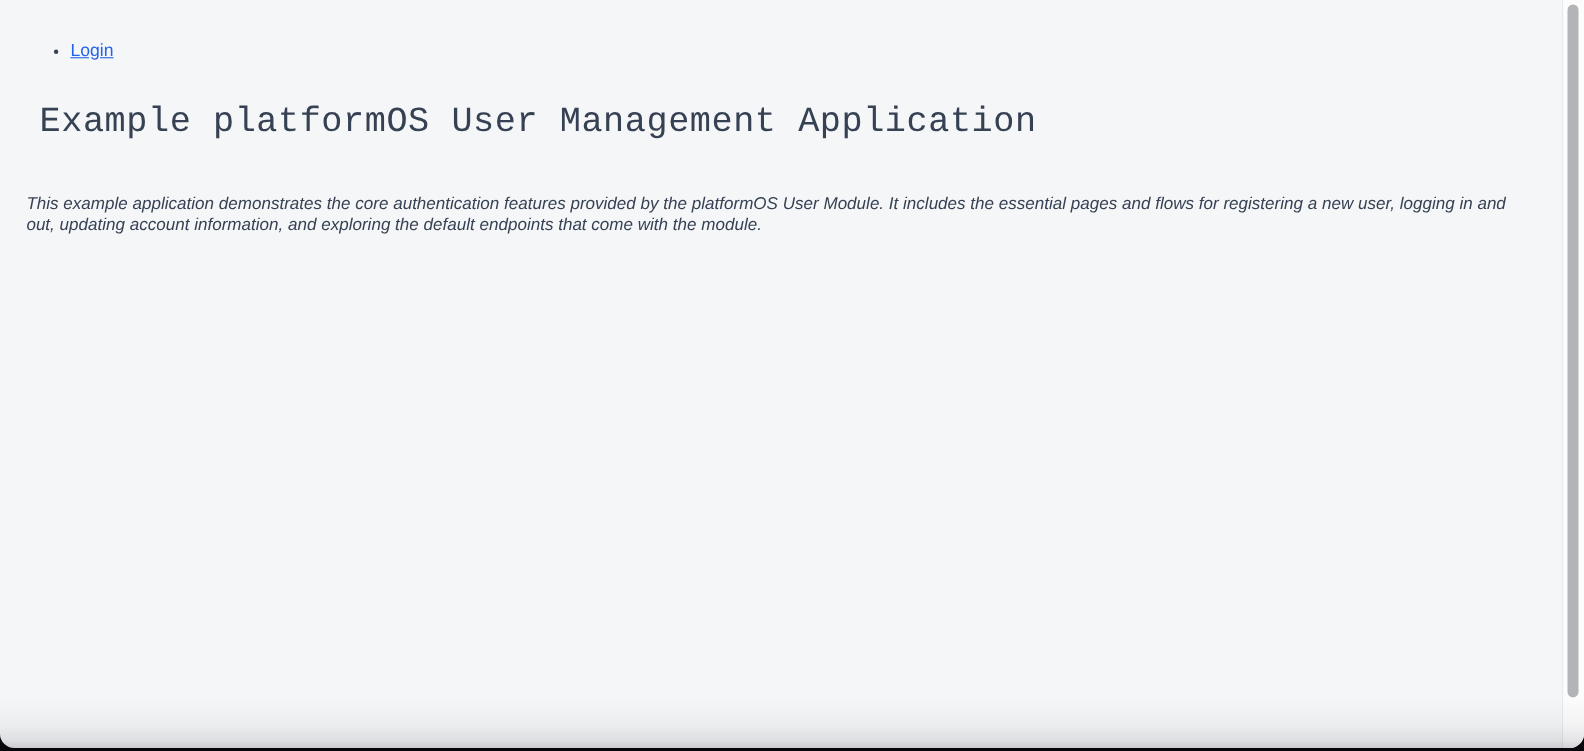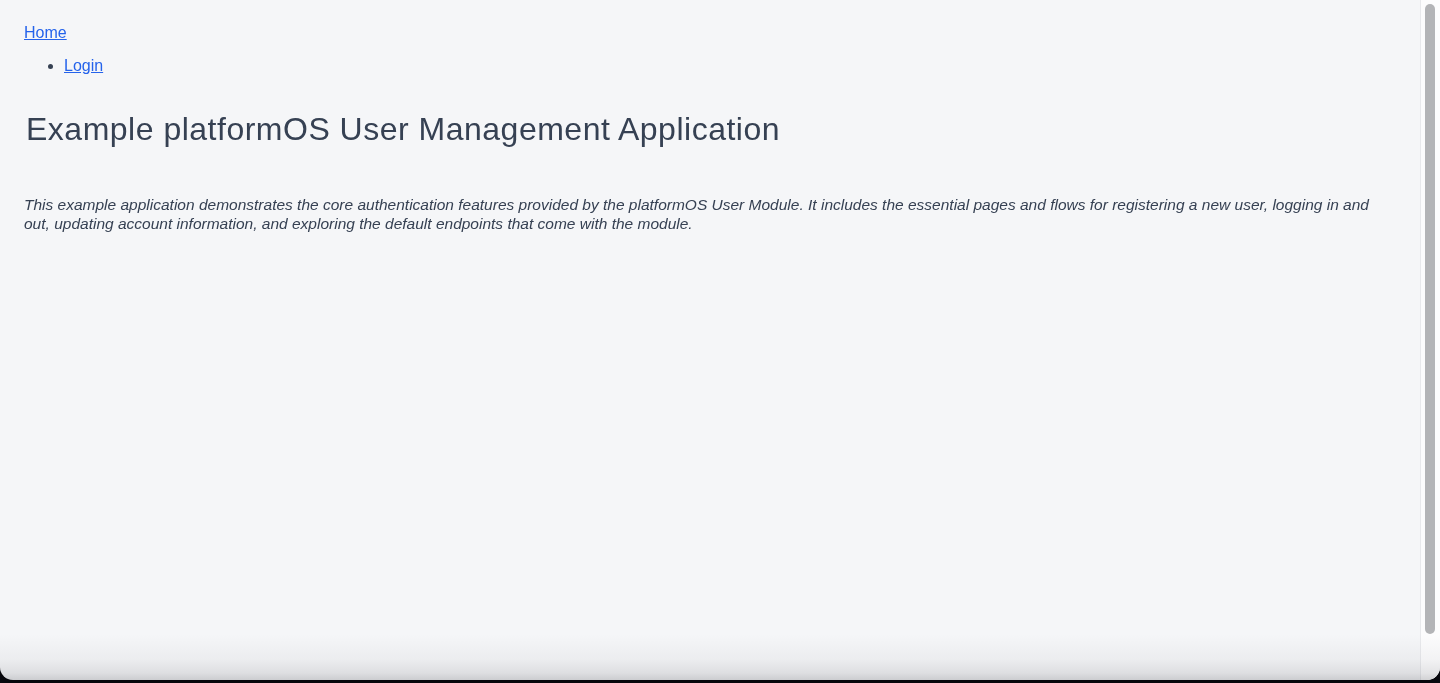--- a/index.html
+++ b/index.html
@@ -42,22 +42,22 @@
     margin: 14px 0 0 0;
     padding: 0 0 0 40px;
     font-size: 16px;
     line-height: 19px;
     color: var(--body-text, #364153);
   }
   ul.nav-list li::marker {
     color: var(--body-text, #364153);
   }
   h1.page-title {
-    margin: 36px 0 0 2px;
-    font-family: Liberation Sans, sans-serif;
+    margin: 36px 0 0 12px;
+    font-family: Liberation Mono, monospace;
     font-weight: 400;
     font-size: 32px;
     line-height: 1.17;
     letter-spacing: 0.5px;
     color: var(--heading, #364153);
   }
   p.page-description {
     margin: 47px 0 0 0;
     max-width: 1372px;
     font-size: 15.5px;
@@ -98,23 +98,20 @@
       rgba(15,15,25,0.18) 100%);
     z-index: 5;
   }
 </style>
 </head>
 <body>
 
 <div class="viewport">
   <div class="content">
 
-    <p class="home-row">
-      <a class="link">Home</a>
-    </p>
 
     <ul class="nav-list">
       <li>
         <a class="link">Login</a>
       </li>
     </ul>
 
     <h1 class="page-title">Example platformOS User Management Application</h1>
 
     <p class="page-description">This example application demonstrates the core authentication features provided by the platformOS User Module. It includes the essential pages and flows for registering a new user, logging in and out, updating account information, and exploring the default endpoints that come with the module.</p>

